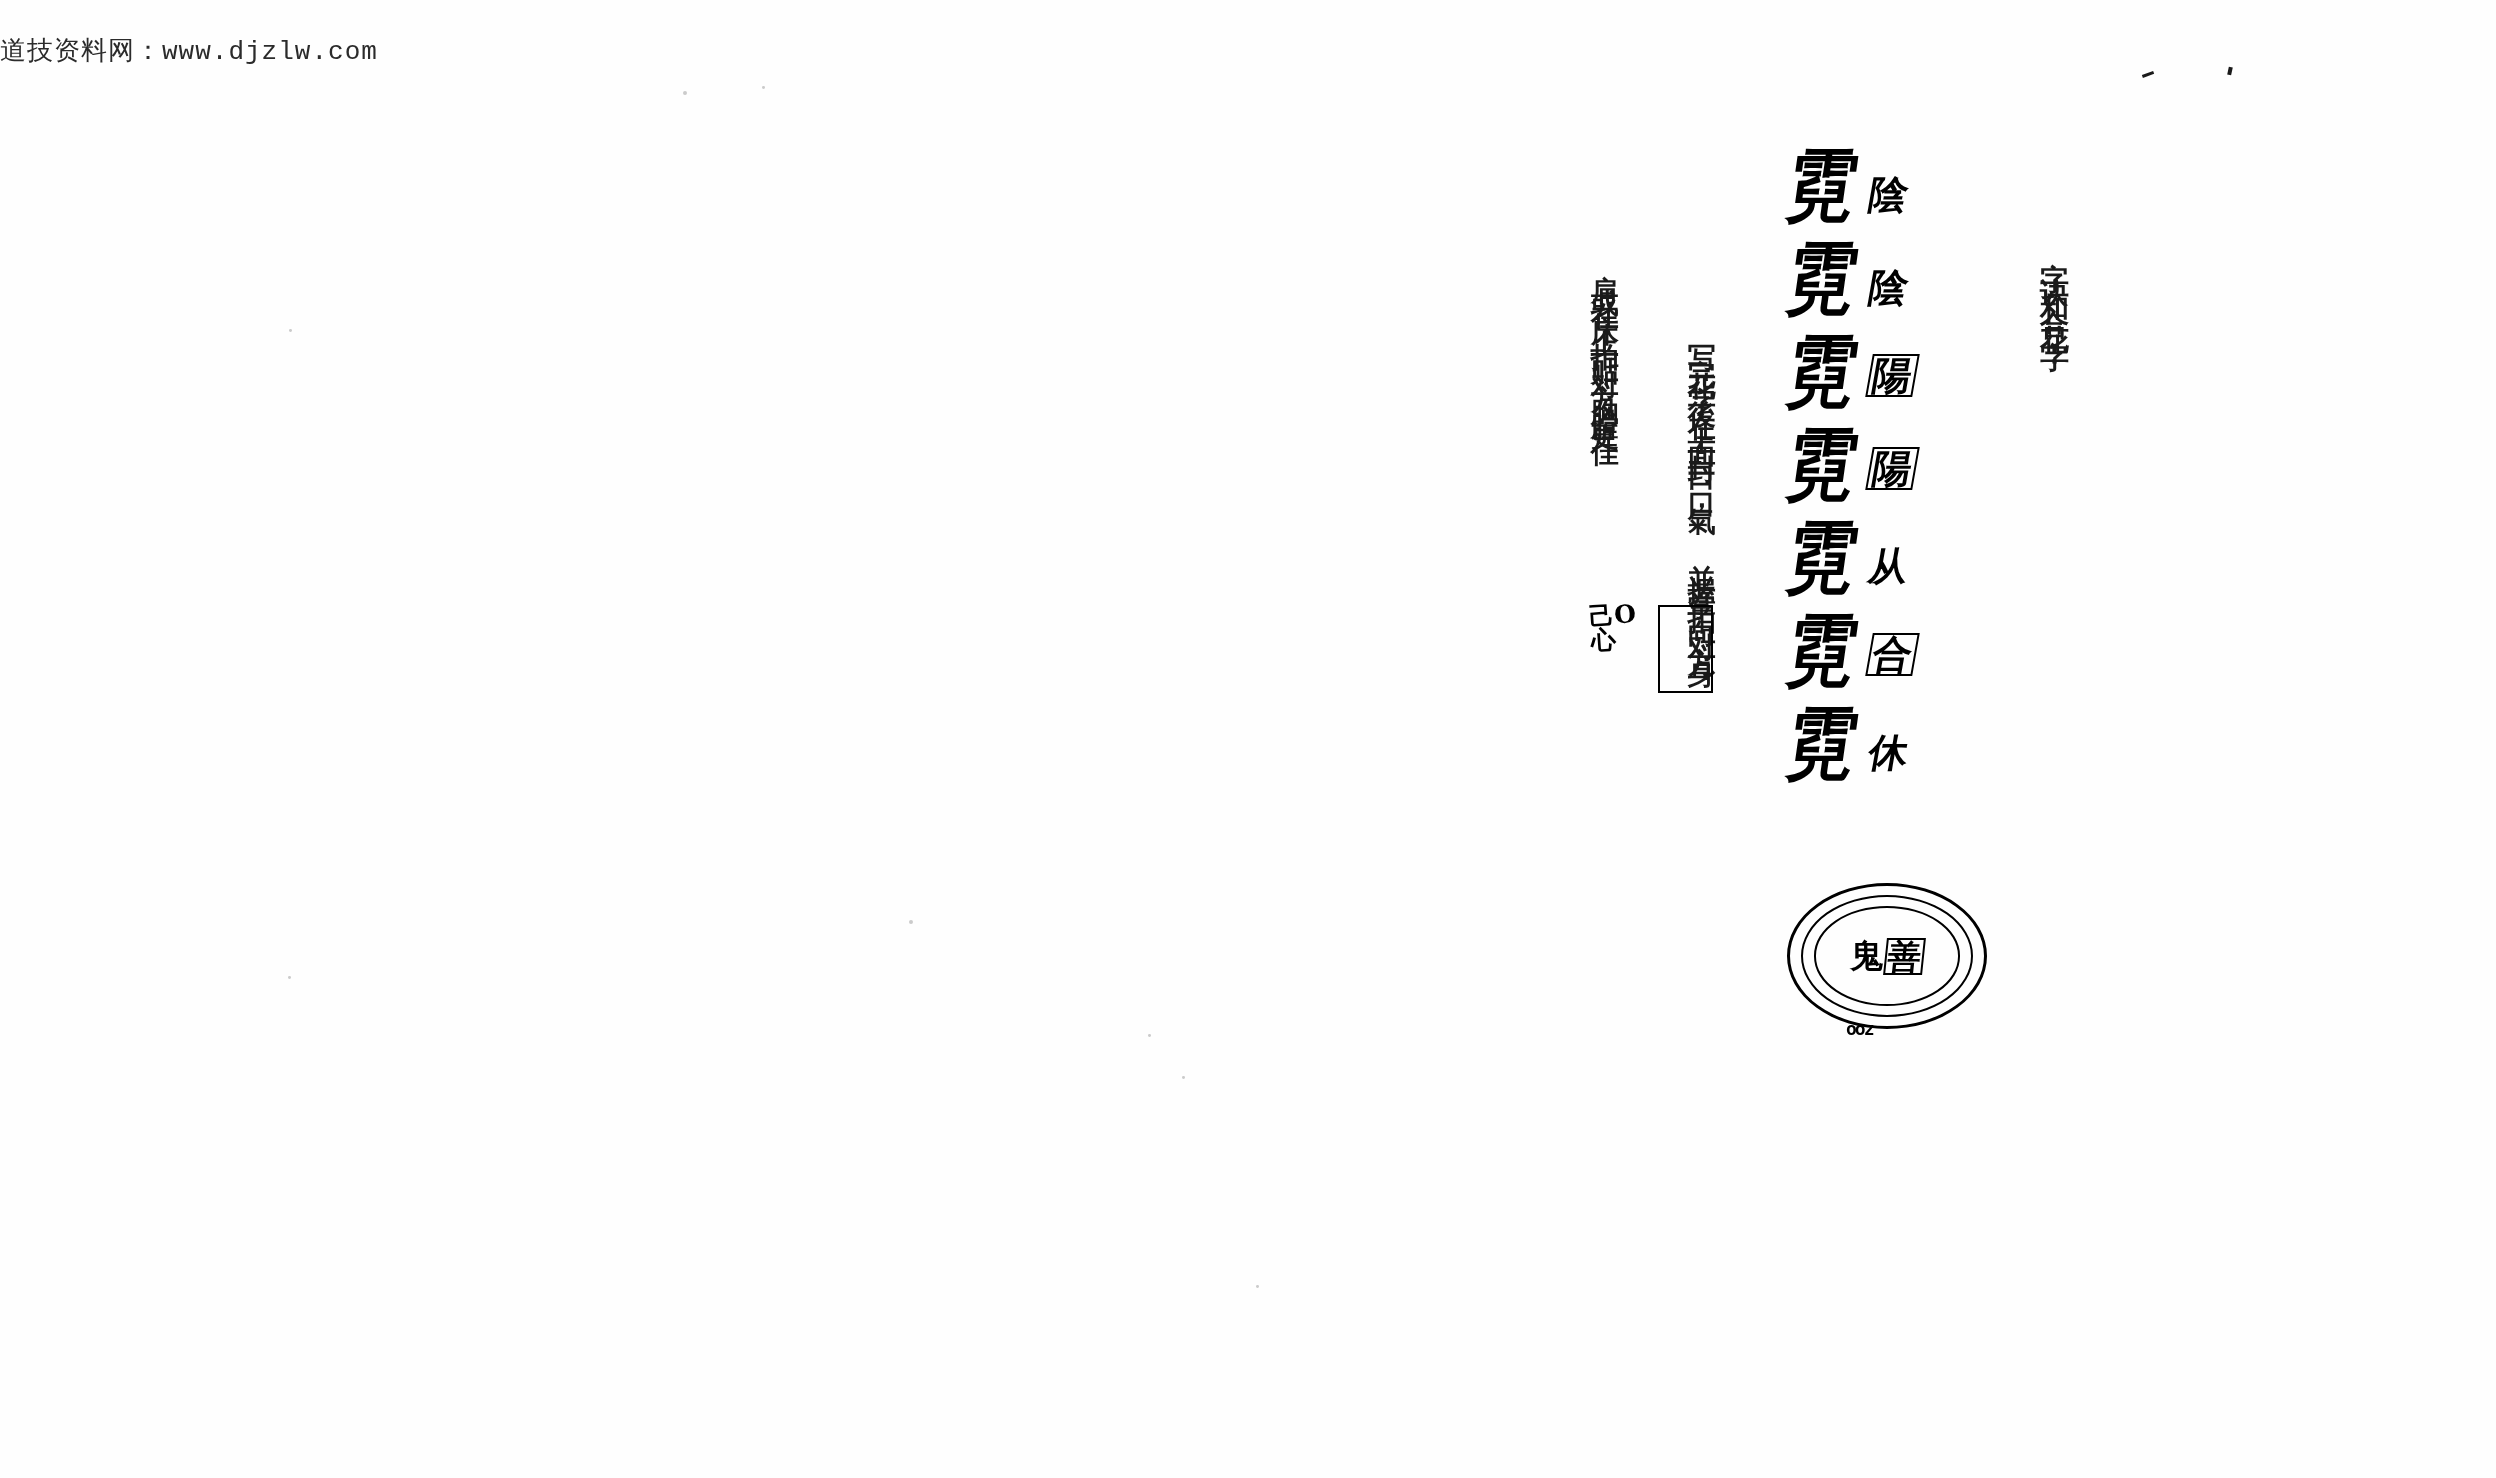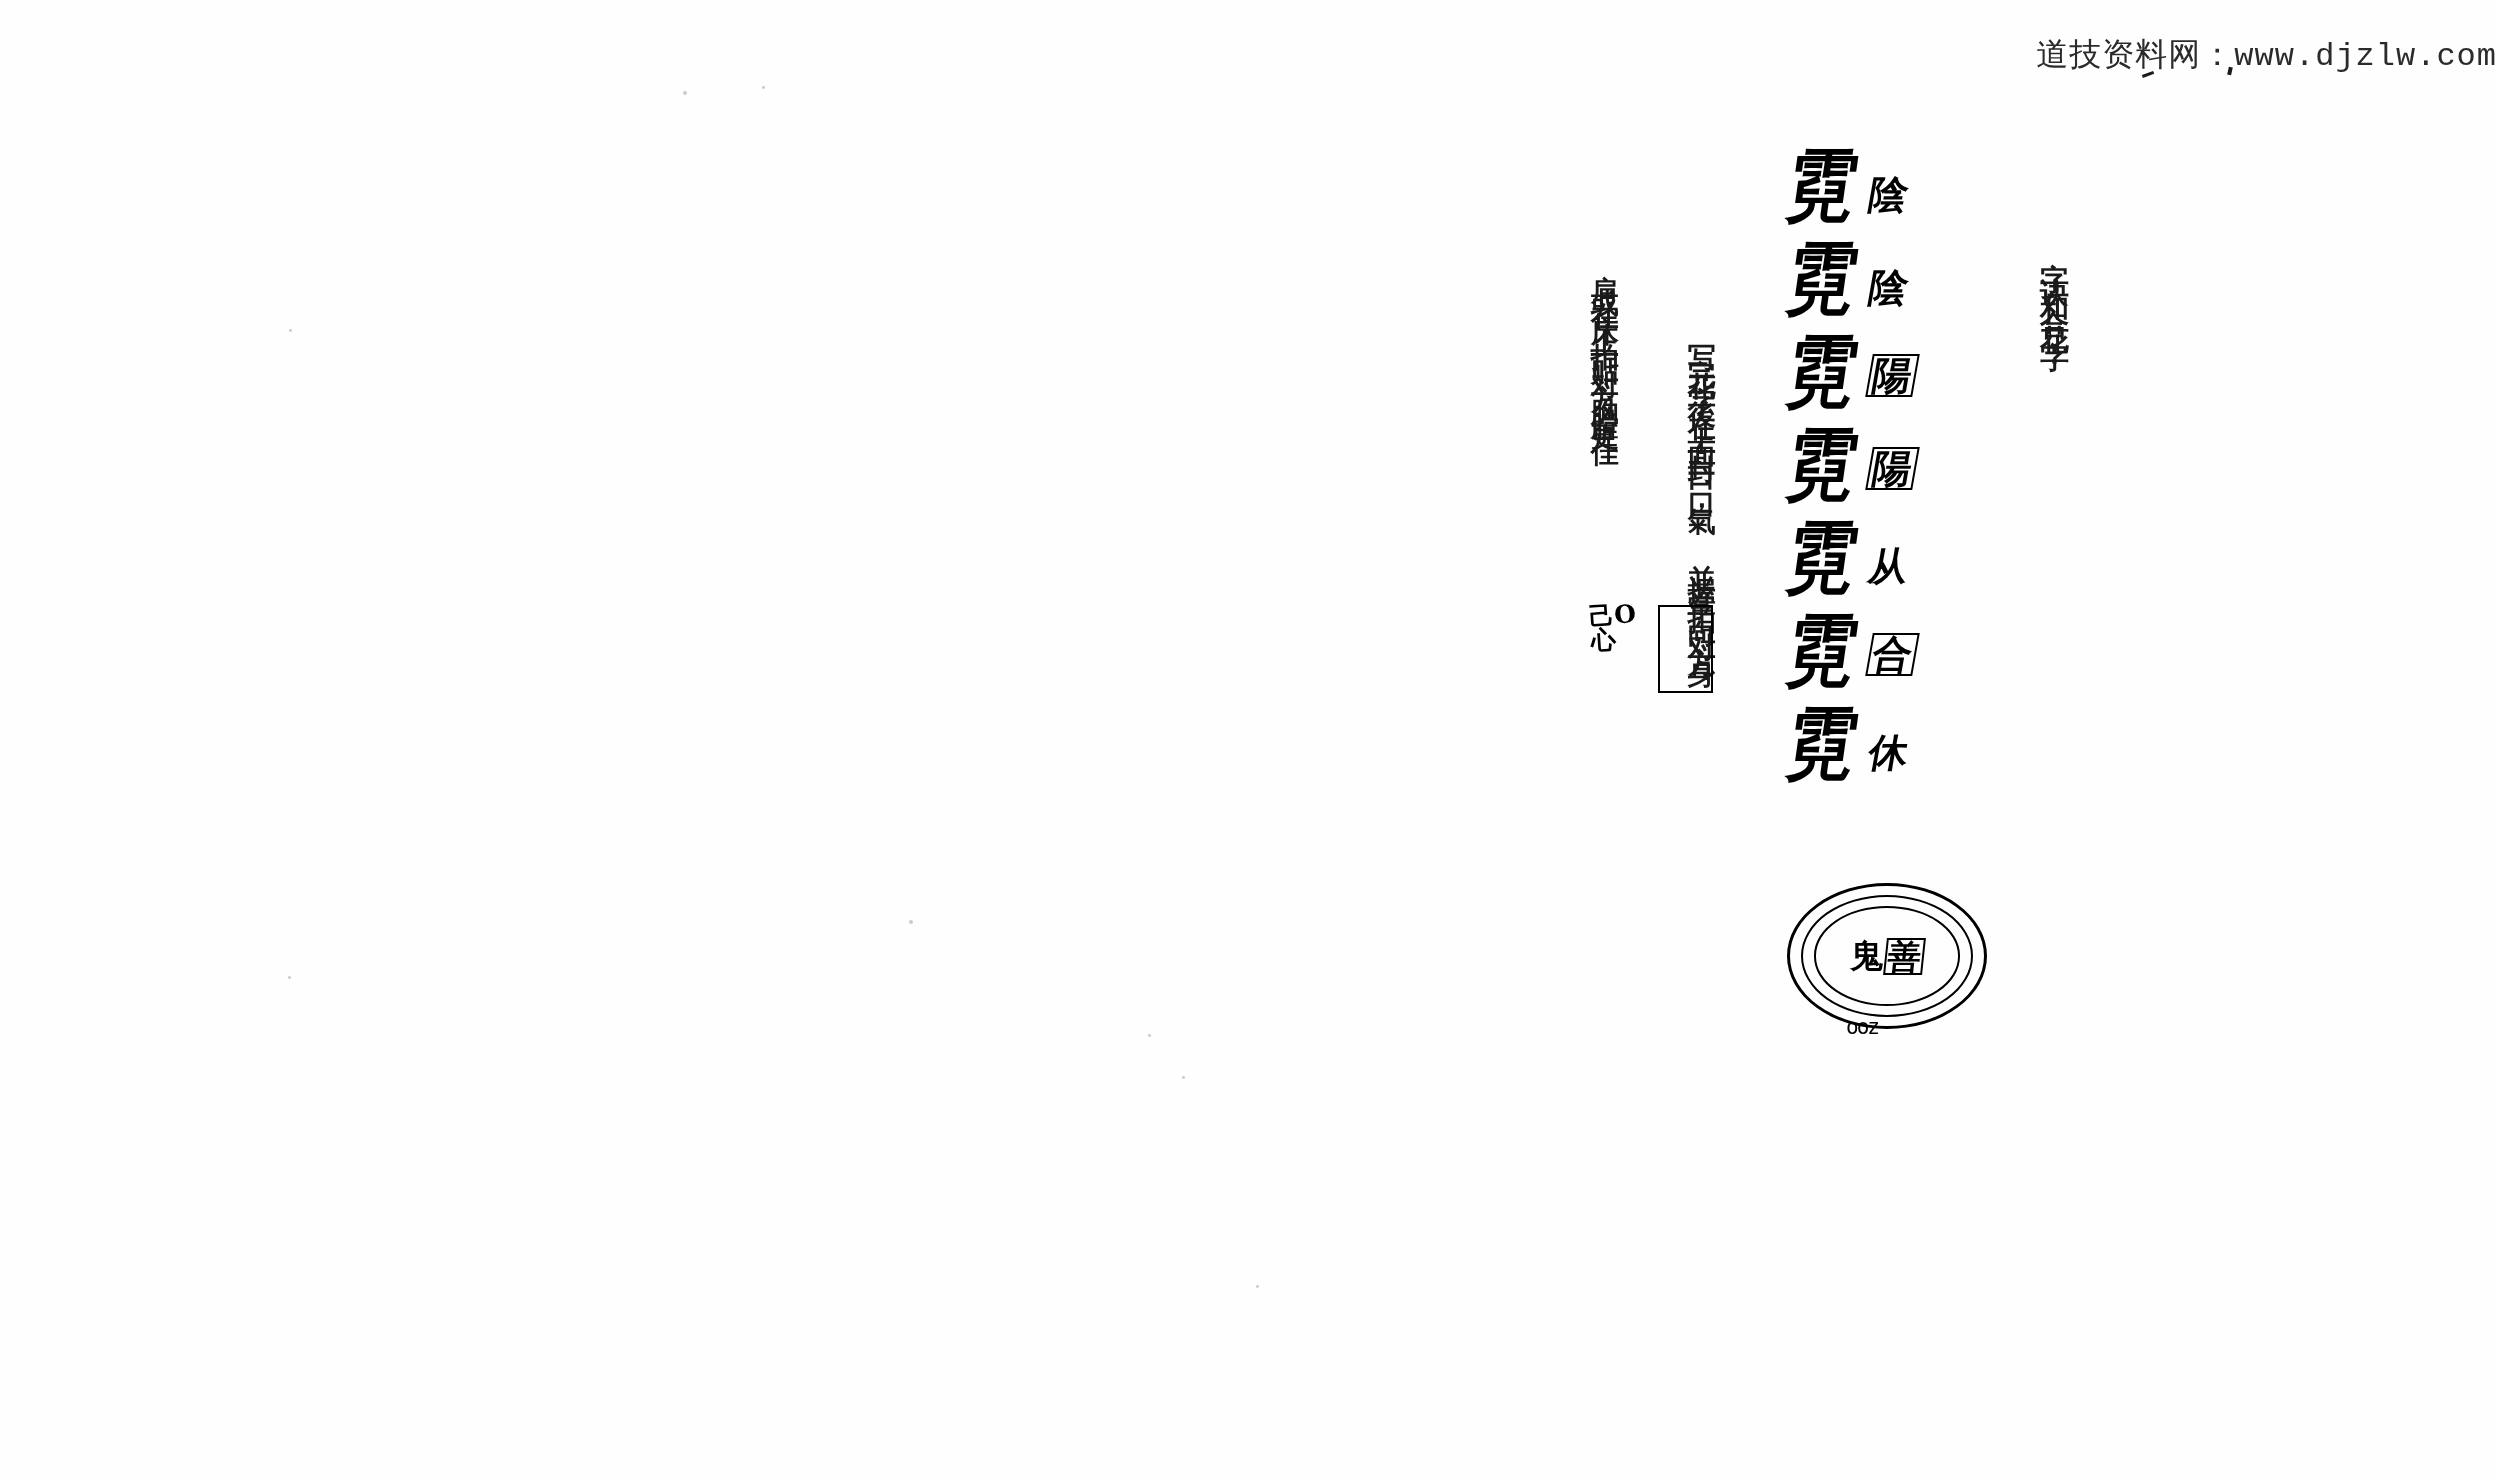--- a/index.html
+++ b/index.html
@@ -30,23 +30,23 @@
     border-radius: 50%;
     opacity: .75;
   }
 
   
   .watermark {
     position: absolute;
     top: 33px;
     left: 0;
     width: 100%;
-    text-align: right;
+    text-align: left;
     font-family: "Liberation Mono", monospace;
-    font-size: 32px;
+    font-size: 26px;
     letter-spacing: 1px;
     color: #2b2b2b;
     white-space: nowrap;
   }
 
   
   .vcol {
     position: absolute;
     writing-mode: vertical-rl;
     text-orientation: upright;
@@ -151,22 +151,22 @@
     border: 2.9px solid #000;
     line-height: 1;
     padding: 0 1px;
     transform: skewX(-6deg);
   }
   .seal-tail {
     position: absolute;
     bottom: -9.8px;
     left: 59px;
     font-family: "DejaVu Sans Mono", monospace;
-    font-size: 21px;
-    font-weight: 400;
+    font-size: 18px;
+    font-weight: 700;
     letter-spacing: -2px;
     color: #000;
   }
 
   
   .blemish {
     position: absolute;
     background: #1a1a1a;
   }
 

